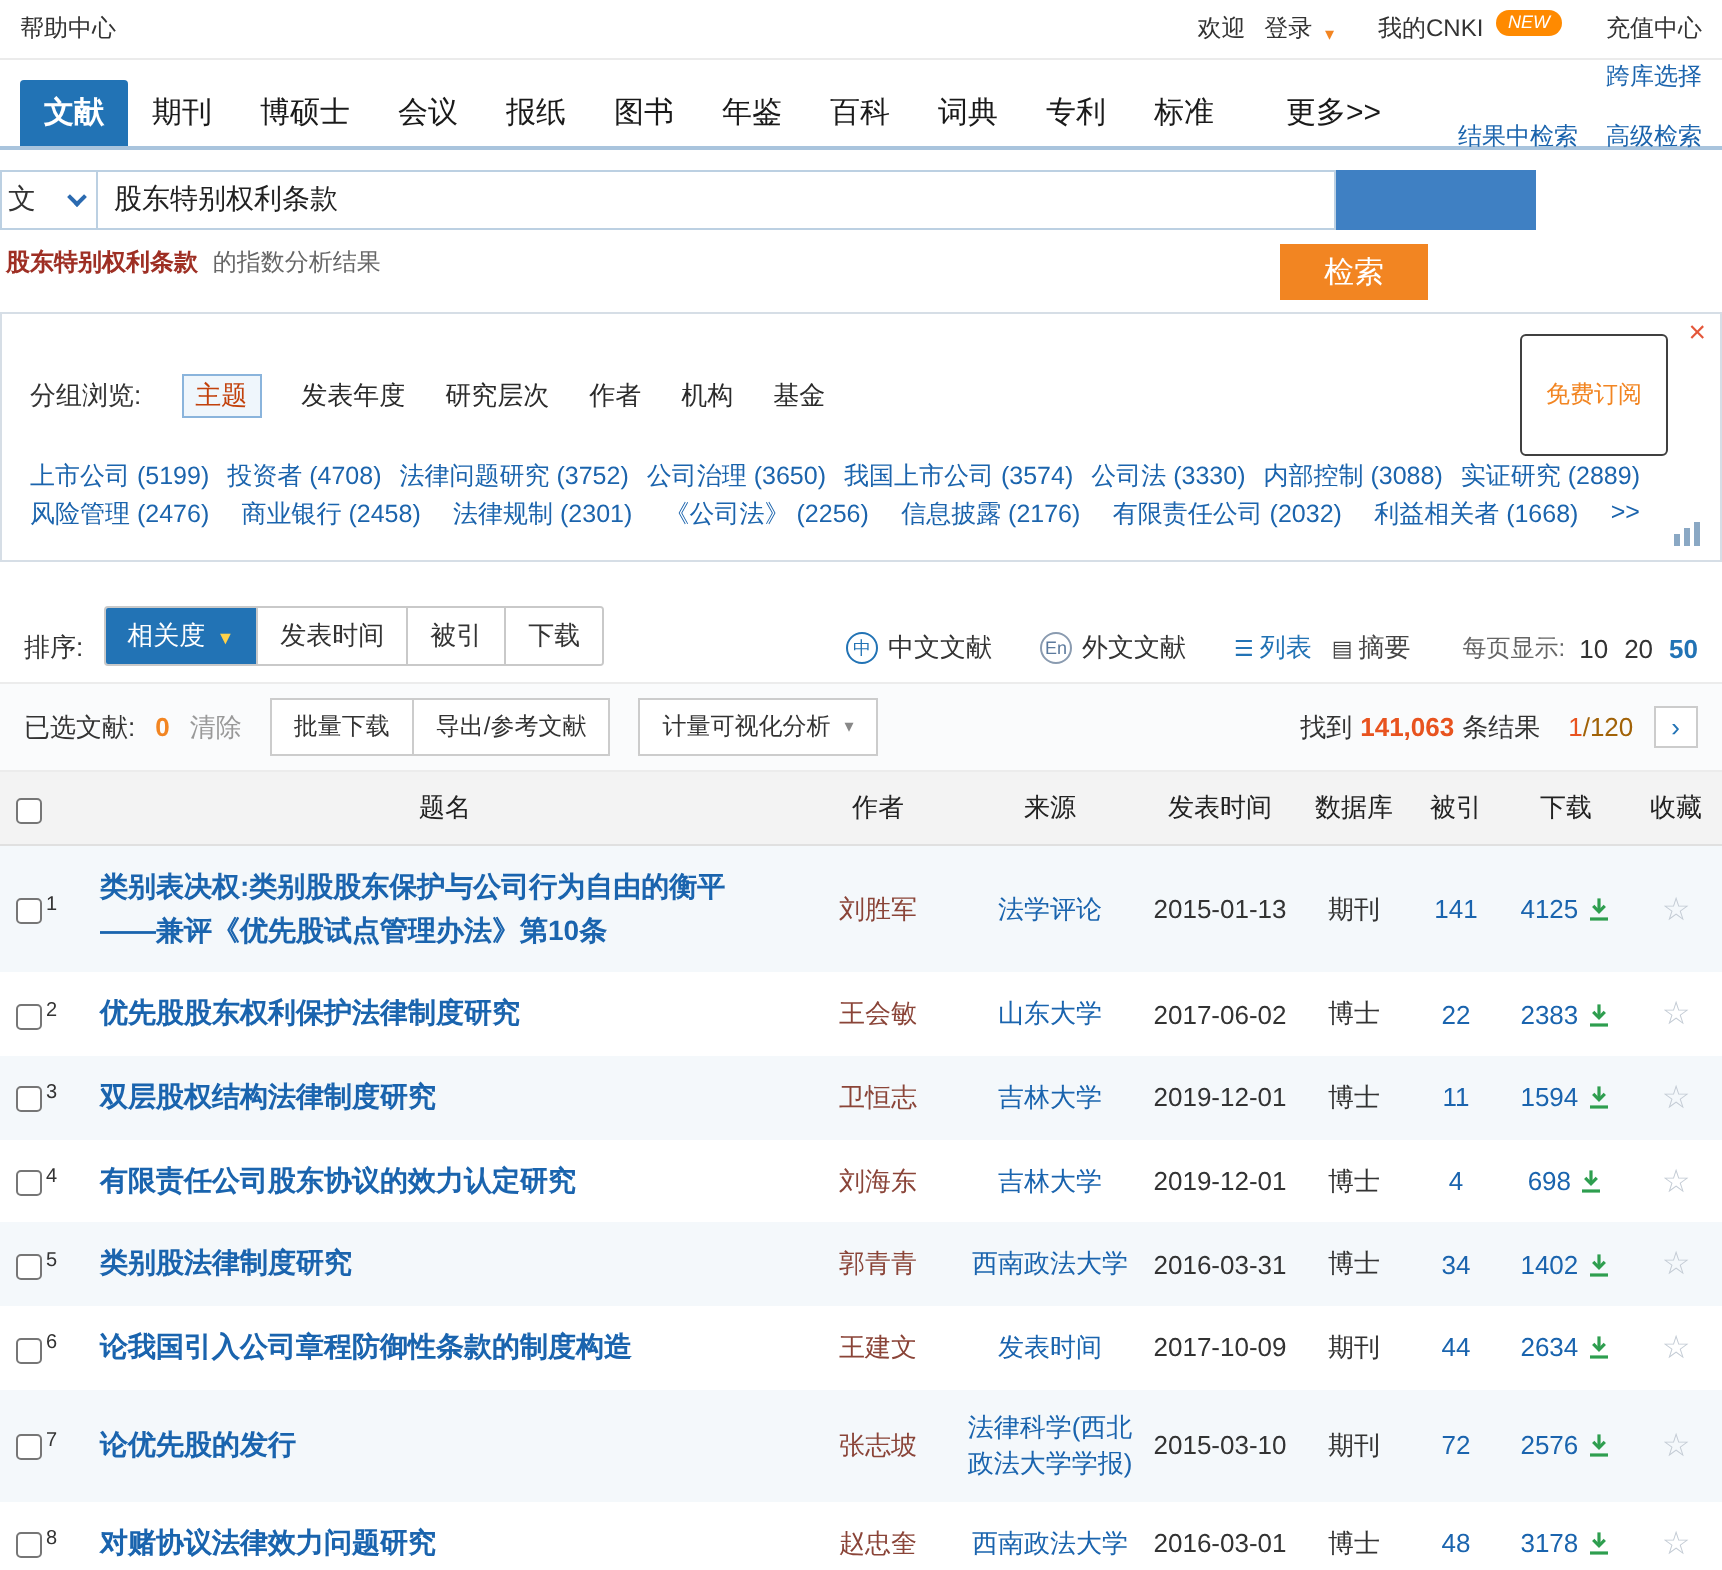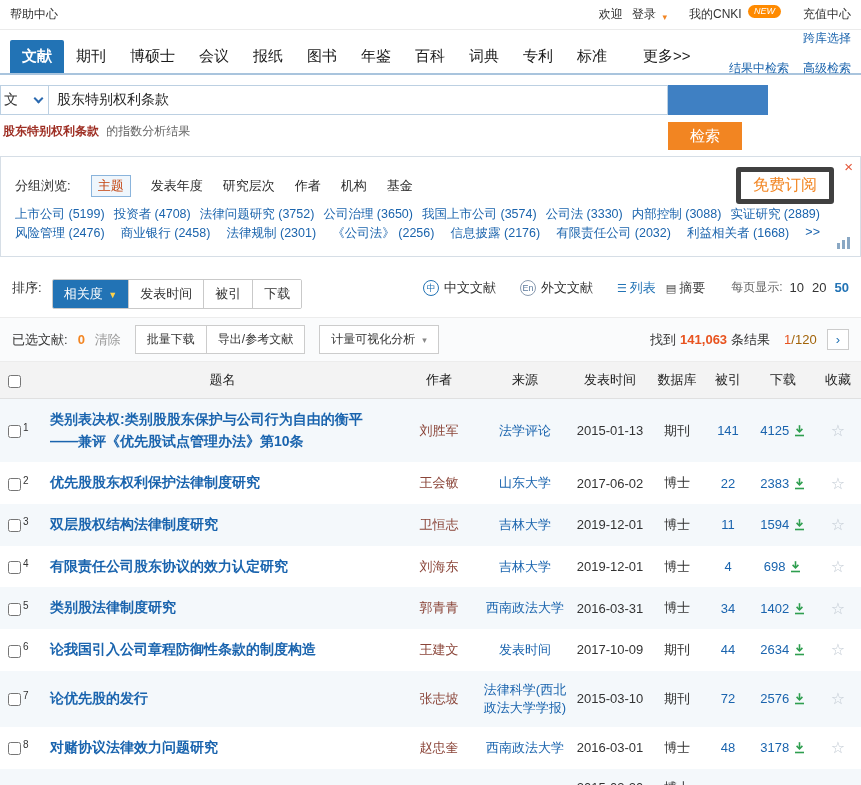--- a/index.html
+++ b/index.html
@@ -34,40 +34,40 @@
                   padding: 0 6px 0 3px; font-size: 14px; background: #fff; cursor: pointer; }
   .chev { width: 7px; height: 7px; border-right: 2px solid #2b6ab0; border-bottom: 2px solid #2b6ab0;
           transform: rotate(45deg); margin-top: -3px; }
   .search-input { flex: 1; height: 30px; border: 1px solid #bcd0e2; padding: 0 8px;
                   font-size: 14px; color: #222; outline: none; font-family: inherit; }
   .blue-btn { width: 100px; height: 30px; background: #3f80c3; border: none; cursor: pointer; }
   .search-right-spacer { width: 93px; }
   .hint-row { margin-top: 8px; font-size: 12px; padding-left: 3px; }
   .hint-q { color: #9e2f24; font-weight: bold; }
   .hint-rest { color: #666; margin-left: 4px; }
-  .retrieve-btn { position: absolute; left: 668px; top: 47px; width: 74px; height: 28px;
+  .retrieve-btn { position: absolute; left: 640px; top: 47px; width: 74px; height: 28px;
                   background: #f28522; color: #fff; border: none; font-size: 15px;
                   font-family: inherit; cursor: pointer; }
 
   
   .group-panel { border: 1px solid #d6dee6; padding: 10px 14px 14px; position: relative; margin-bottom: 12px; }
   .group-head { display: flex; align-items: center; gap: 20px; font-size: 13px; }
   .group-tab { color: #2b2b2b; }
   .group-tab.active { color: #c2410c; border: 1px solid #8ab4dc; background: #eff6fc; padding: 1px 6px; }
-  .subscribe { margin-left: auto; margin-right: 12px; color: #f28522; border: 5px solid #404040;
-               border-radius: 3px; padding: 3px 12px; font-size: 16px; }
+  .subscribe { margin-left: auto; margin-right: 12px; color: #f28522; border: 1px solid #404040;
+               border-radius: 3px; padding: 21px 12px; font-size: 12px; }
   .panel-close { position: absolute; top: 2px; right: 7px; color: #e4573a; font-size: 15px;
                  line-height: 1; cursor: pointer; }
   .tag-row { display: flex; justify-content: space-between; margin-top: 2px; font-size: 12.5px;
              padding-right: 26px; }
   .tag-link { color: #1b64ad; white-space: nowrap; }
   .panel-chart-icon { position: absolute; right: 8px; bottom: 4px; cursor: pointer; }
 
   
-  .sort-bar { display: flex; align-items: flex-start; padding: 10px 12px 8px; gap: 10px; font-size: 13px; }
+  .sort-bar { display: flex; align-items: flex-end; padding: 10px 12px 8px; gap: 10px; font-size: 13px; }
   .sort-group { display: flex; border: 1px solid #c9c9c9; border-radius: 2px; overflow: hidden; }
   .sort-item { padding: 5px 11px; color: #333; border-left: 1px solid #c9c9c9; background: #fff; }
   .sort-item:first-child { border-left: none; }
   .sort-item.active { background: #2273b5; color: #fff; }
   .sort-arrow { color: #ffd24a; font-size: 9px; margin-left: 2px; }
   .lang-item { display: flex; align-items: center; gap: 5px; color: #333; cursor: pointer; }
   .lang-cn { margin-left: auto; }
   .circle-ic { width: 16px; height: 16px; border-radius: 50%; font-size: 9px;
                display: flex; align-items: center; justify-content: center; }
   .circle-cn { border: 1px solid #2273b5; color: #2273b5; }

